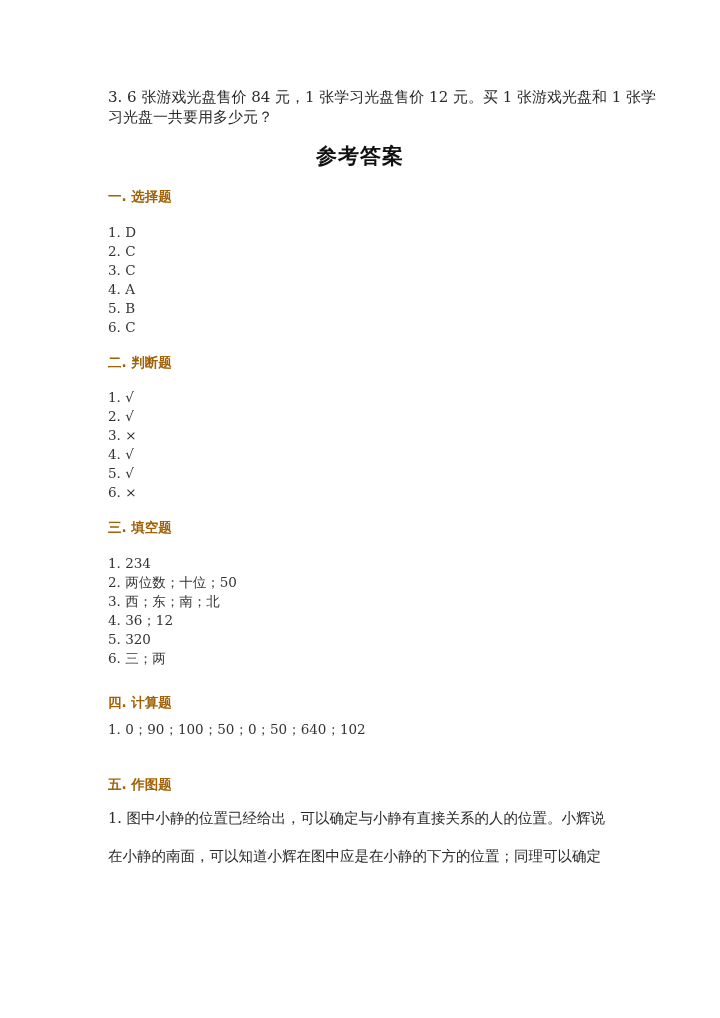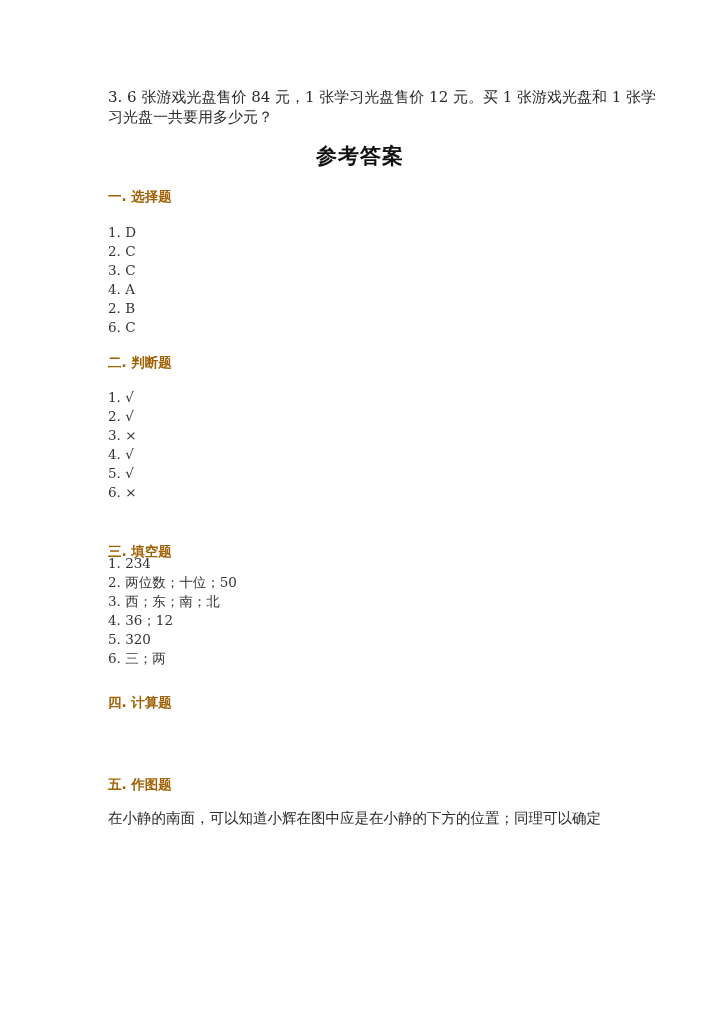--- a/index.html
+++ b/index.html
@@ -90,46 +90,48 @@
   <div class="abs q-text" style="top:107px;">习光盘一共要用多少元？</div>
 
   <div class="title" style="top:144px;">参考答案</div>
 
   <div class="abs section-heading" style="top:187px;">一. 选择题</div>
   <ul class="answer-list" style="top:223px;">
     <li>1. D</li>
     <li>2. C</li>
     <li>3. C</li>
     <li>4. A</li>
-    <li>2. B</li>
+    <li>5. B</li>
     <li>6. C</li>
   </ul>
 
   <div class="abs section-heading" style="top:353px;">二. 判断题</div>
   <ul class="answer-list" style="top:388px;">
     <li>1.  √</li>
     <li>2.  √</li>
     <li>3.  ×</li>
     <li>4.  √</li>
     <li>5.  √</li>
     <li>6.  ×</li>
   </ul>
 
-  <div class="abs section-heading" style="top:518px;margin-top:24px;">三. 填空题</div>
+  <div class="abs section-heading" style="top:518px;">三. 填空题</div>
   <ul class="answer-list" style="top:554px;">
     <li>1. 234</li>
     <li>2. 两位数；十位；50</li>
     <li>3. 西；东；南；北</li>
     <li>4. 36；12</li>
     <li>5. 320</li>
     <li>6. 三；两</li>
   </ul>
 
   <div class="abs section-heading" style="top:693px;">四. 计算题</div>
   <ul class="answer-list" style="top:720px;">
+    <li>1. 0；90；100；50；0；50；640；102</li>
   </ul>
 
   <div class="abs section-heading" style="top:775px;">五. 作图题</div>
   <div class="paragraph" style="top:799px;">
+    <span class="para-line">1. 图中小静的位置已经给出，可以确定与小静有直接关系的人的位置。小辉说</span>
     <span class="para-line">在小静的南面，可以知道小辉在图中应是在小静的下方的位置；同理可以确定</span>
   </div>
 
 </div>
 
 </body></html>

